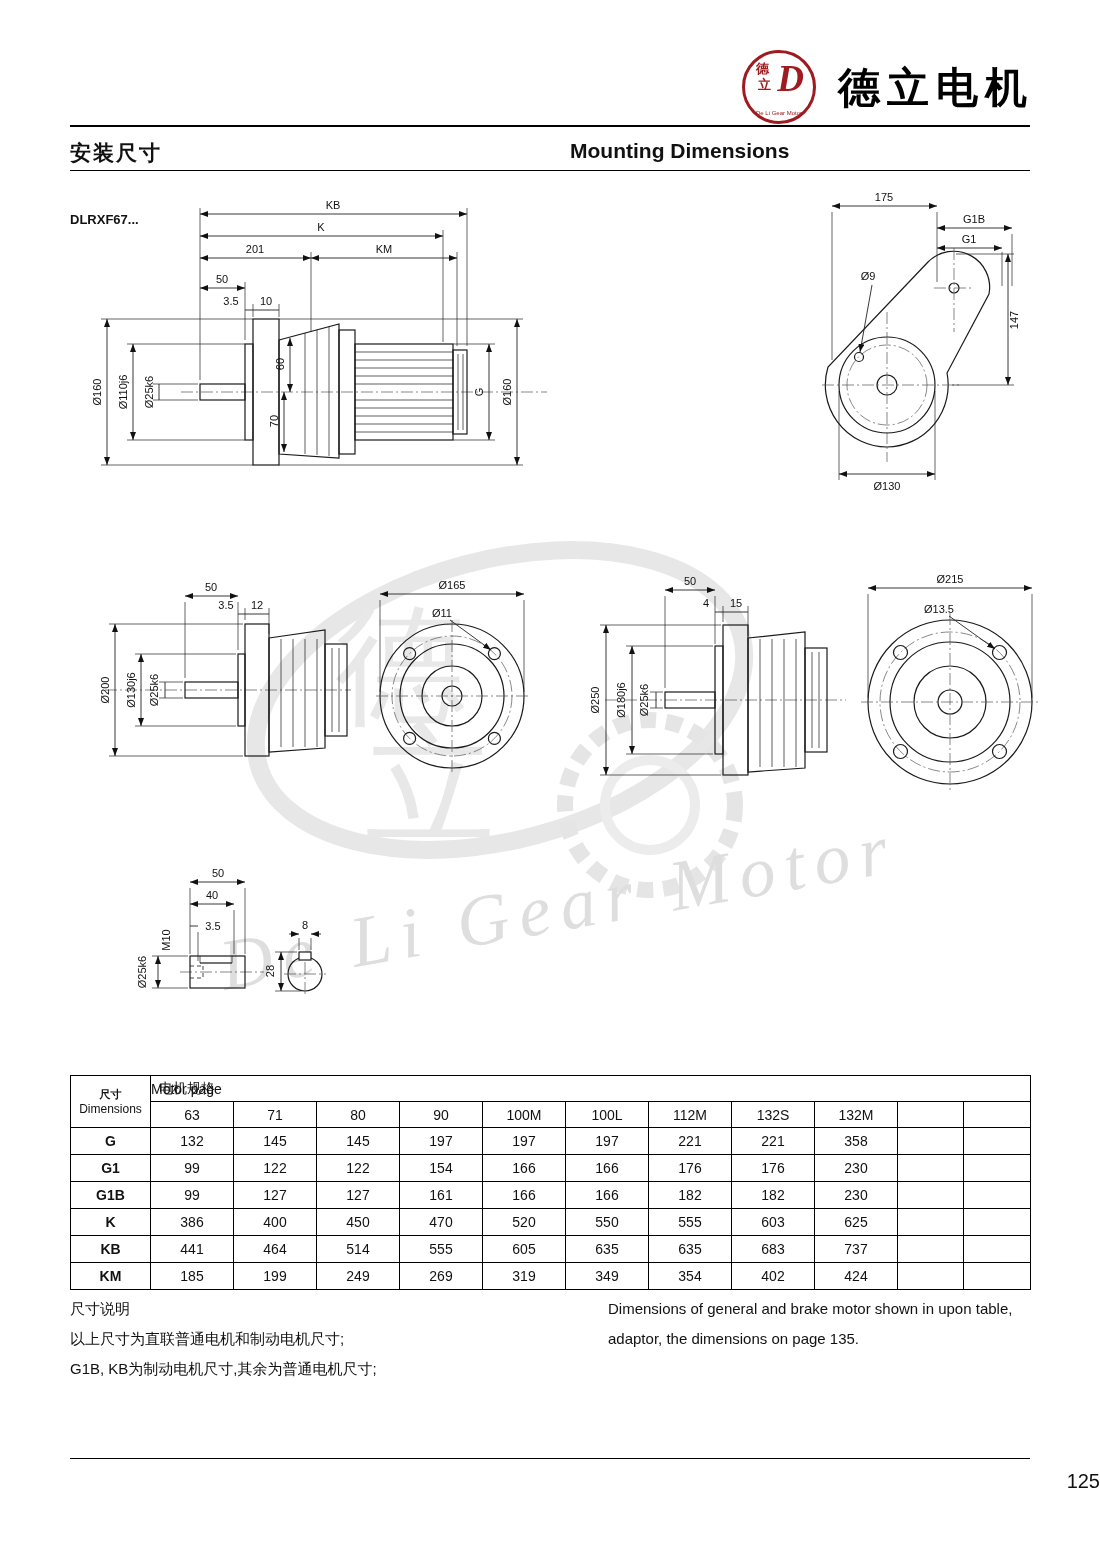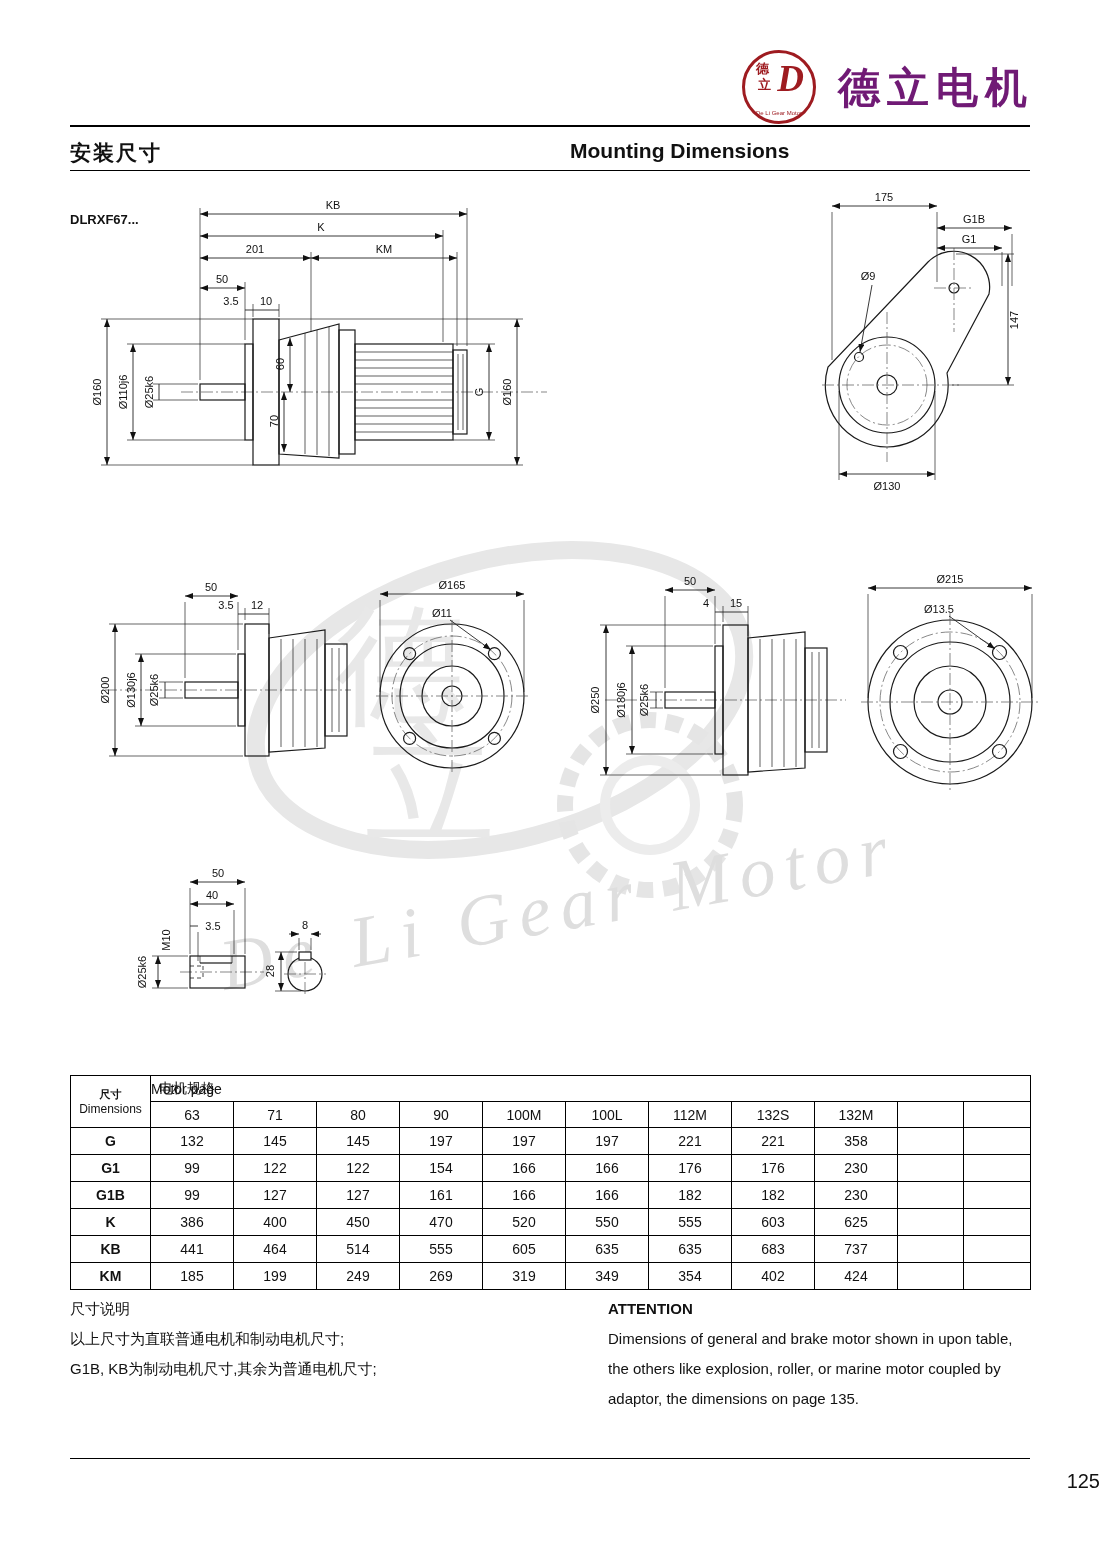--- a/index.html
+++ b/index.html
@@ -5,21 +5,21 @@
   *{margin:0;padding:0;box-sizing:border-box}
   html,body{width:1100px;height:1555px}
   body{position:relative;background:#fff;color:#111;font-family:"Liberation Sans",sans-serif;overflow:hidden}
   .rule{position:absolute;background:#000}
   
   .logo{position:absolute;left:742px;top:50px;width:74px;height:74px;border:3px solid #9e1b20;border-radius:50%;background:#fff;z-index:2}
   .logo .cnA{position:absolute;left:11px;top:7px;font-size:13px;font-weight:bold;color:#9e1b20;font-family:"Liberation Serif",serif}
   .logo .cnB{position:absolute;left:13px;top:23px;font-size:13px;font-weight:bold;color:#9e1b20;font-family:"Liberation Serif",serif}
   .logo .bigD{position:absolute;right:9px;top:4px;font-size:37px;font-weight:bold;font-style:italic;color:#9e1b20;font-family:"Liberation Serif",serif}
   .logo .ring{position:absolute;bottom:5px;left:0;width:100%;text-align:center;font-size:6px;color:#9e1b20;letter-spacing:0}
-  .brand{position:absolute;left:838px;top:60px;font-size:42px;font-weight:bold;color:#701a75;font-family:"Liberation Serif",serif;letter-spacing:7px;z-index:2}
+  .brand{position:absolute;left:838px;top:60px;font-size:42px;font-weight:bold;color:#000000;font-family:"Liberation Serif",serif;letter-spacing:7px;z-index:2}
   .title-cn{position:absolute;left:70px;top:139px;font-size:21px;font-weight:bold;letter-spacing:2px;z-index:2}
   .title-en{position:absolute;left:570px;top:139px;font-size:21px;font-weight:bold;z-index:2}
   .model{position:absolute;left:70px;top:212px;font-size:13px;font-weight:bold;z-index:2}
   
   .dwg{position:absolute;z-index:1}
   .ol{stroke:#1a1a1a;stroke-width:1.2;fill:none}
   .fin{stroke:#1a1a1a;stroke-width:0.7;fill:none}
   .cl{stroke:#555;stroke-width:0.7;fill:none;stroke-dasharray:12 3 2 3}
   .dsh{stroke:#1a1a1a;stroke-width:0.8;fill:none;stroke-dasharray:4 3}
   .dim{stroke:#222;stroke-width:0.9;fill:none}
@@ -526,20 +526,18 @@
   </tbody>
     </table>
 </div>
 
 <div class="notes-cn">
   <p>尺寸说明</p>
   <p>以上尺寸为直联普通电机和制动电机尺寸;</p>
   <p>G1B, KB为制动电机尺寸,其余为普通电机尺寸;</p>
 </div>
 <div class="notes-en">
-  <p class="bold">ATTENTION</p>
   <p>Dimensions of general and brake motor shown in upon table,</p>
-  <p>the others like explosion, roller, or marine motor coupled by</p>
   <p>adaptor, the dimensions on page 135.</p>
 </div>
 
 <div class="rule" style="left:70px;top:1458px;width:960px;height:1px"></div>
 <div class="pageno">125</div>
 
 </body></html>

